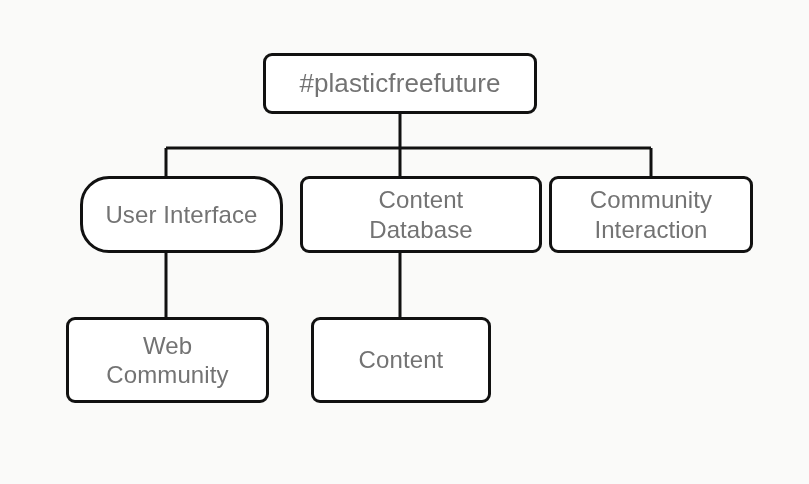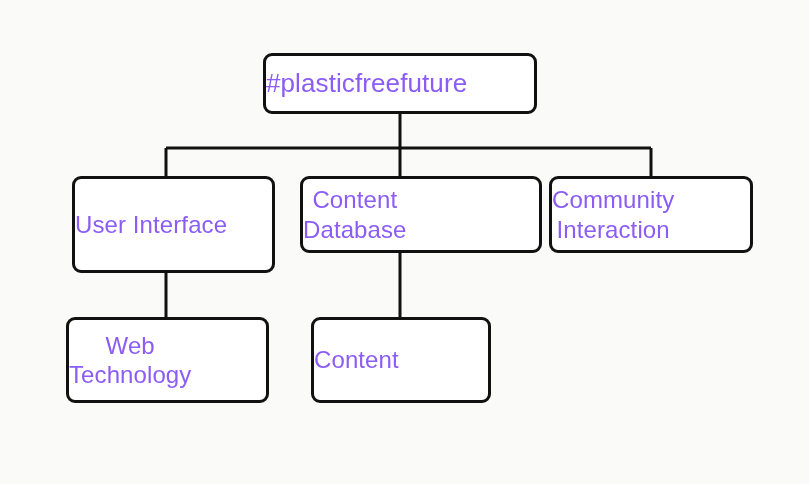--- a/index.html
+++ b/index.html
@@ -24,44 +24,45 @@
     pointer-events: none;
   }
   .node {
     position: absolute;
     box-sizing: border-box;
     background: #ffffff;
     border: 3px solid #111111;
     border-radius: 9px;
     display: flex;
     align-items: center;
-    justify-content: flex-start;
+    justify-content: center;
     text-align: center;
-    color: #8b5cf6;
+    color: #737373;
   }
   .node-label {
     display: block;
     line-height: 1.22;
     white-space: pre-line;
     letter-spacing: 0.1px;
   }
   
   #node-root {
     left: 263px;
     top: 53px;
     width: 274px;
     height: 61px;
   }
   #node-root .node-label { font-size: 26px; }
   
   #node-user-interface {
-    left: 72px;
+    left: 80px;
     top: 176px;
     width: 203px;
-    height: 97px;
+    height: 77px;
+    border-radius: 29px;
   }
   #node-content-database {
     left: 300px;
     top: 176px;
     width: 242px;
     height: 77px;
   }
   #node-community-interaction {
     left: 549px;
     top: 176px;
@@ -118,20 +119,20 @@
 Database</span>
   </div>
 
   <div class="node node-l2" id="node-community-interaction">
     <span class="node-label">Community
 Interaction</span>
   </div>
 
   <div class="node node-l3" id="node-web-technology">
     <span class="node-label">Web
-Technology</span>
+Community</span>
   </div>
 
   <div class="node node-l3" id="node-backend">
     <span class="node-label">Content</span>
   </div>
 
 </div>
 
 </body></html>

